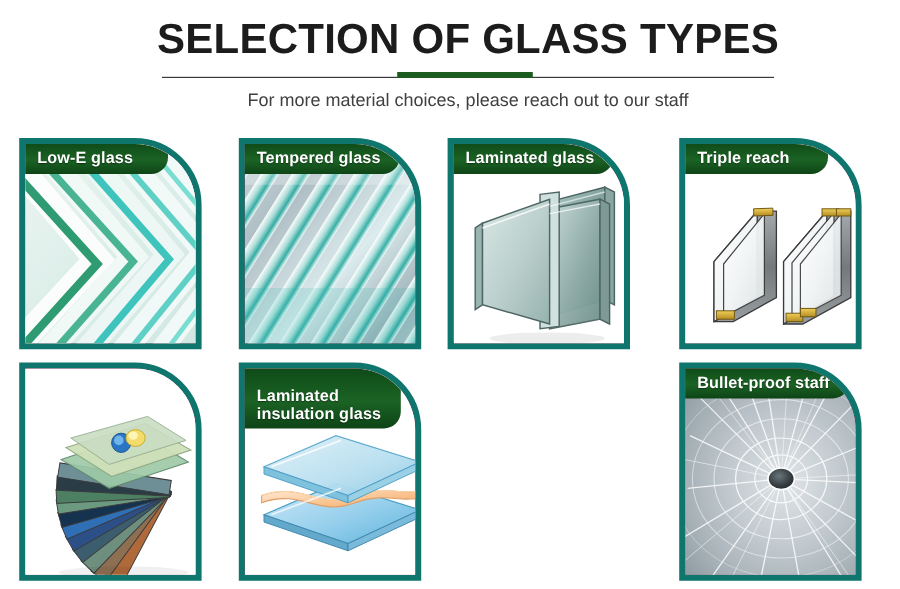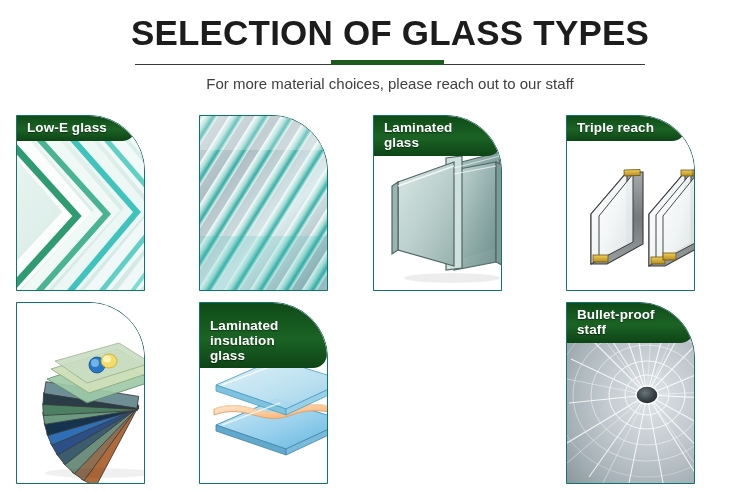--- a/index.html
+++ b/index.html
@@ -88,24 +88,24 @@
   .grid {
     position: absolute;
     left: 0;
     top: 110px;
     width: 750px;
     height: 381px;
   }
 
   .card {
     position: absolute;
-    width: 129px;
+    width: 152px;
     height: 176px;
     background: #be185d;
-    border: 1px solid #0f766e;
+    border: 5px solid #0f766e;
     border-top-right-radius: 56px;
     overflow: hidden;
   }
 
   .card.r1 { top: 5px; }
   .card.r2 { top: 192px; height: 182px; }
 
   .card.c1 { left: 16px; }
   .card.c2 { left: 199px; }
   .card.c3 { left: 373px; }
@@ -284,20 +284,21 @@
                 <rect x="122" y="-60" width="13" height="300" fill="url(#edge)"></rect>
                 <rect x="144" y="-60" width="13" height="300" fill="url(#edge)"></rect>
                 <rect x="166" y="-60" width="13" height="300" fill="url(#edge)"></rect>
               </g>
               <rect x="0" y="120" width="161" height="56" fill="#23b3ad" opacity="0.16"></rect>
               <rect x="0" y="0" width="161" height="34" fill="#ffffff" opacity="0.25"></rect>
             </g>
           </svg>
         </div>
       </div>
+      <div class="card-label">Tempered glass</div>
     </div>
 
     <div class="card r1 c3">
       <div class="card-media">
         <div class="art lam-bg">
           <svg width="161" height="176" viewBox="0 0 161 176">
             <defs>
               <linearGradient id="pg1" x1="0" y1="0" x2="1" y2="1">
                 <stop offset="0%" stop-color="#d8e6e3"></stop>
                 <stop offset="55%" stop-color="#b9cecb"></stop>

